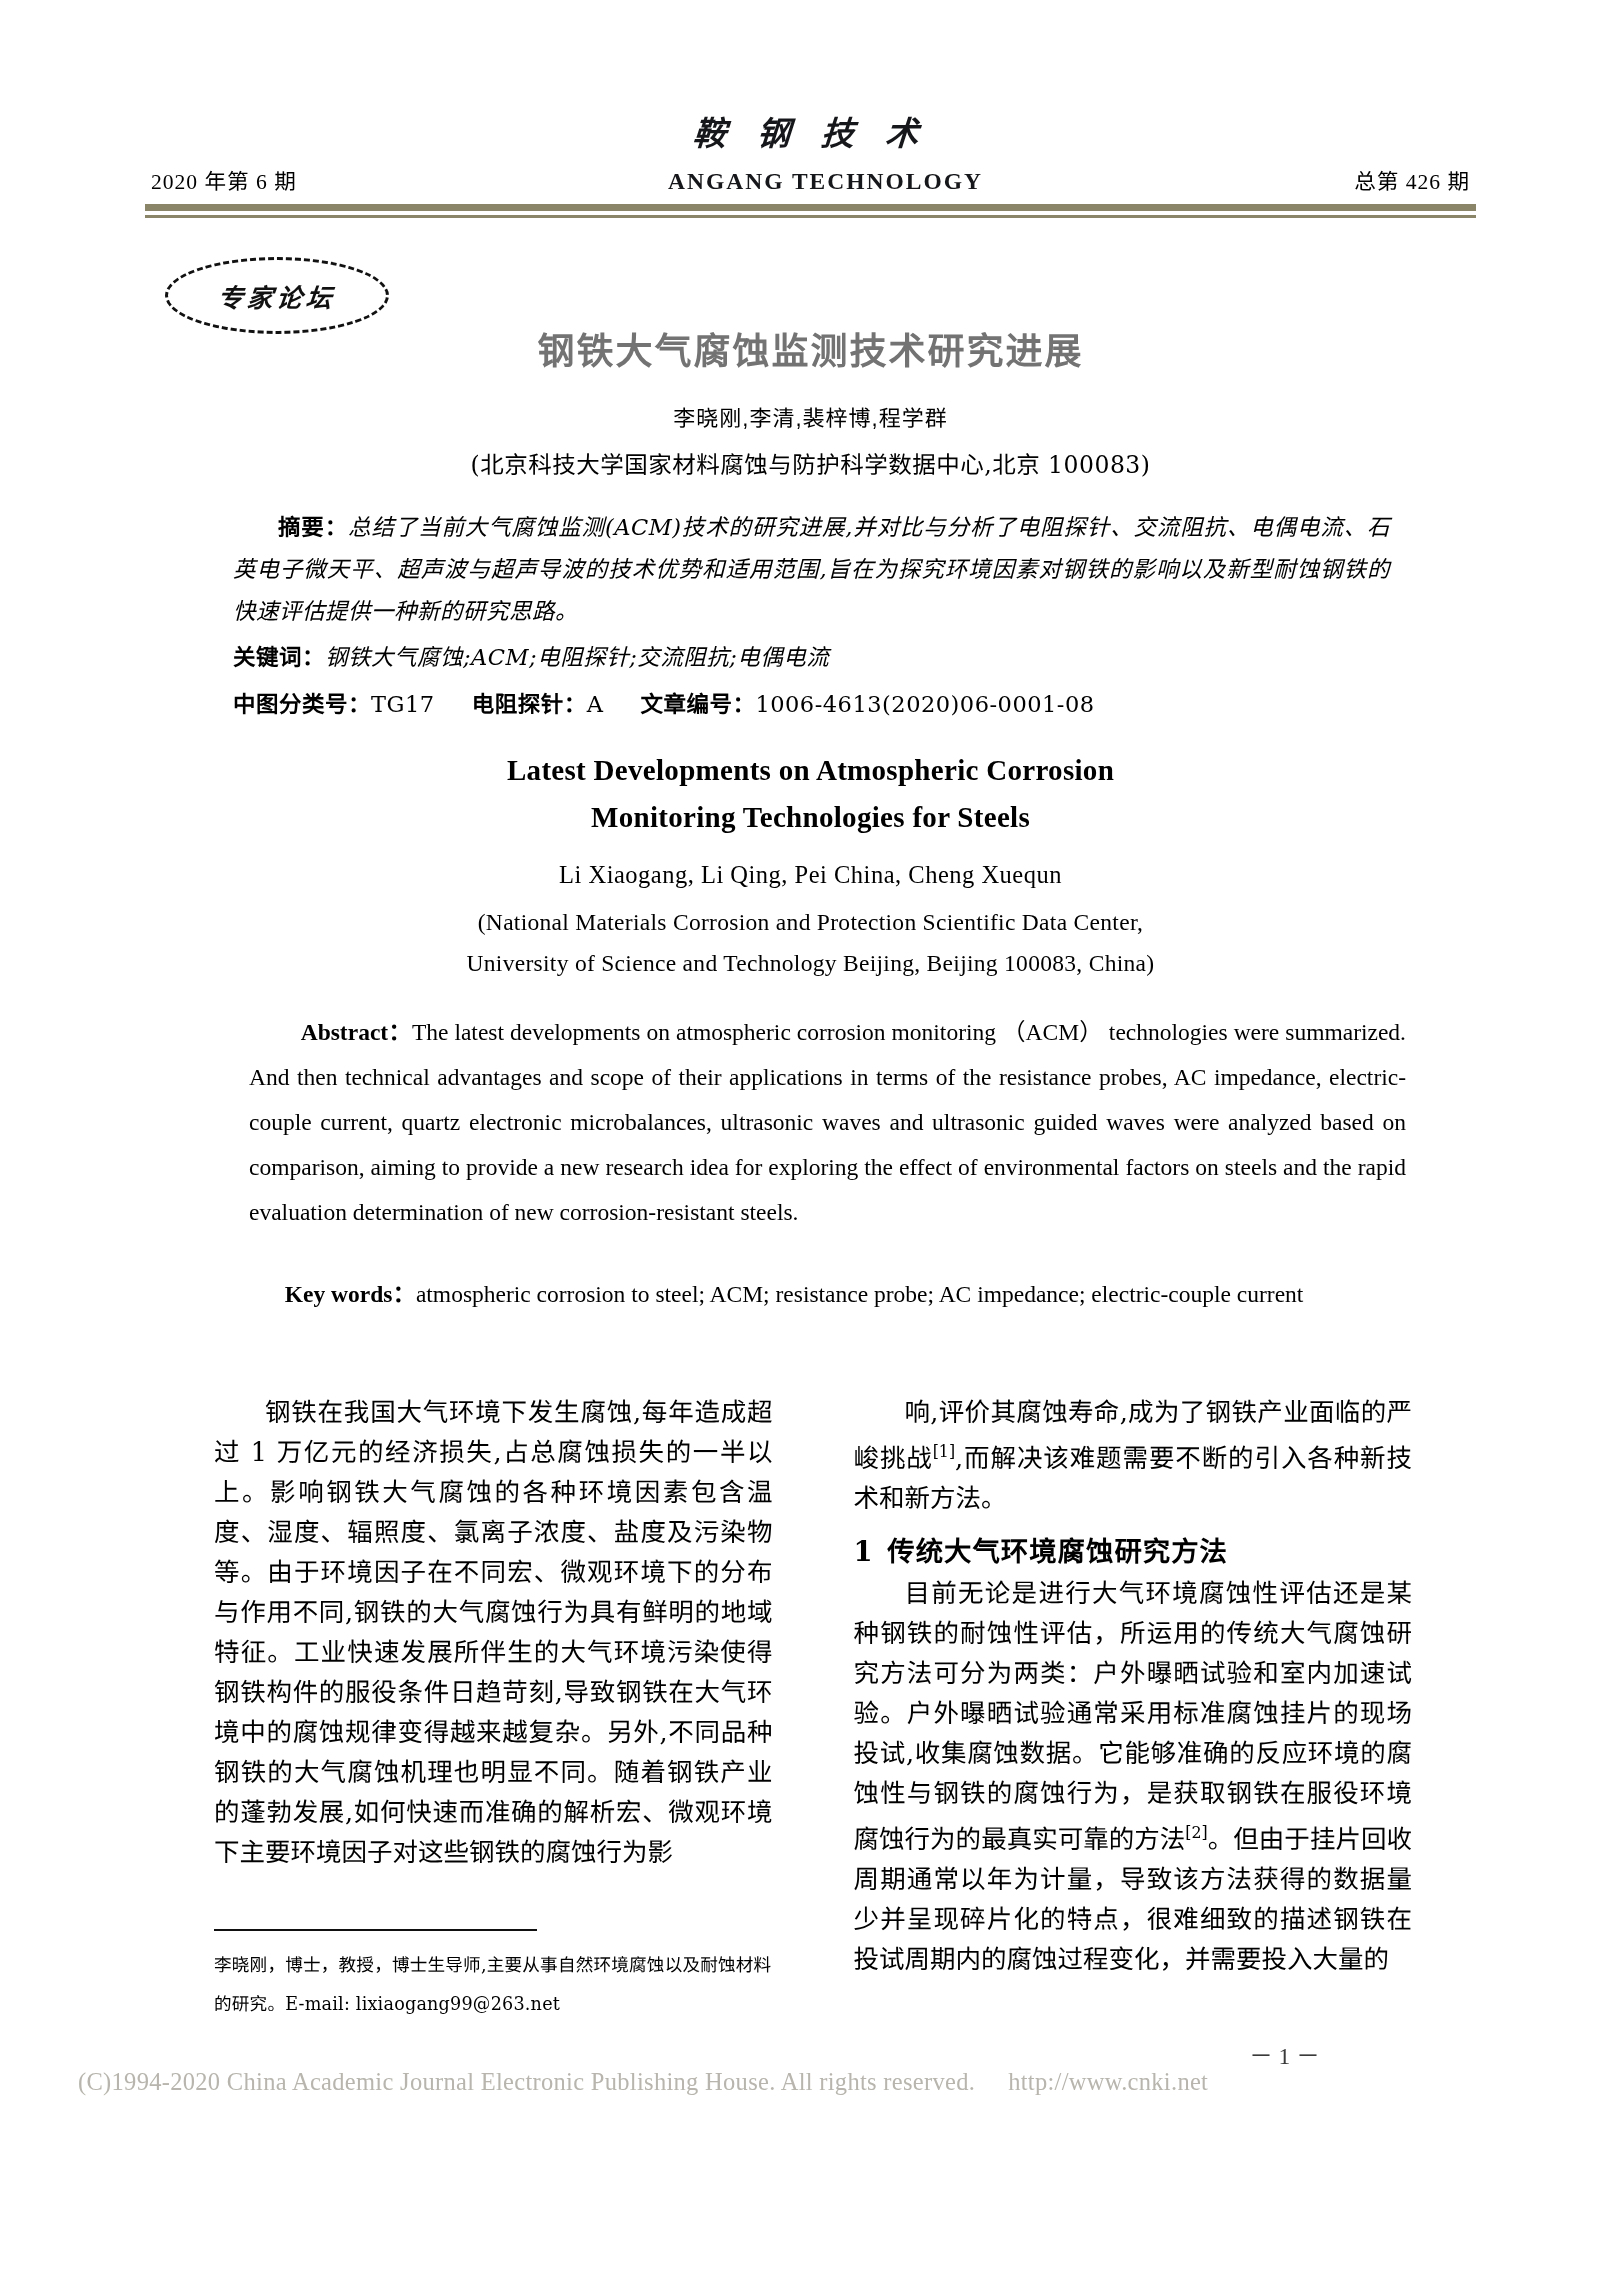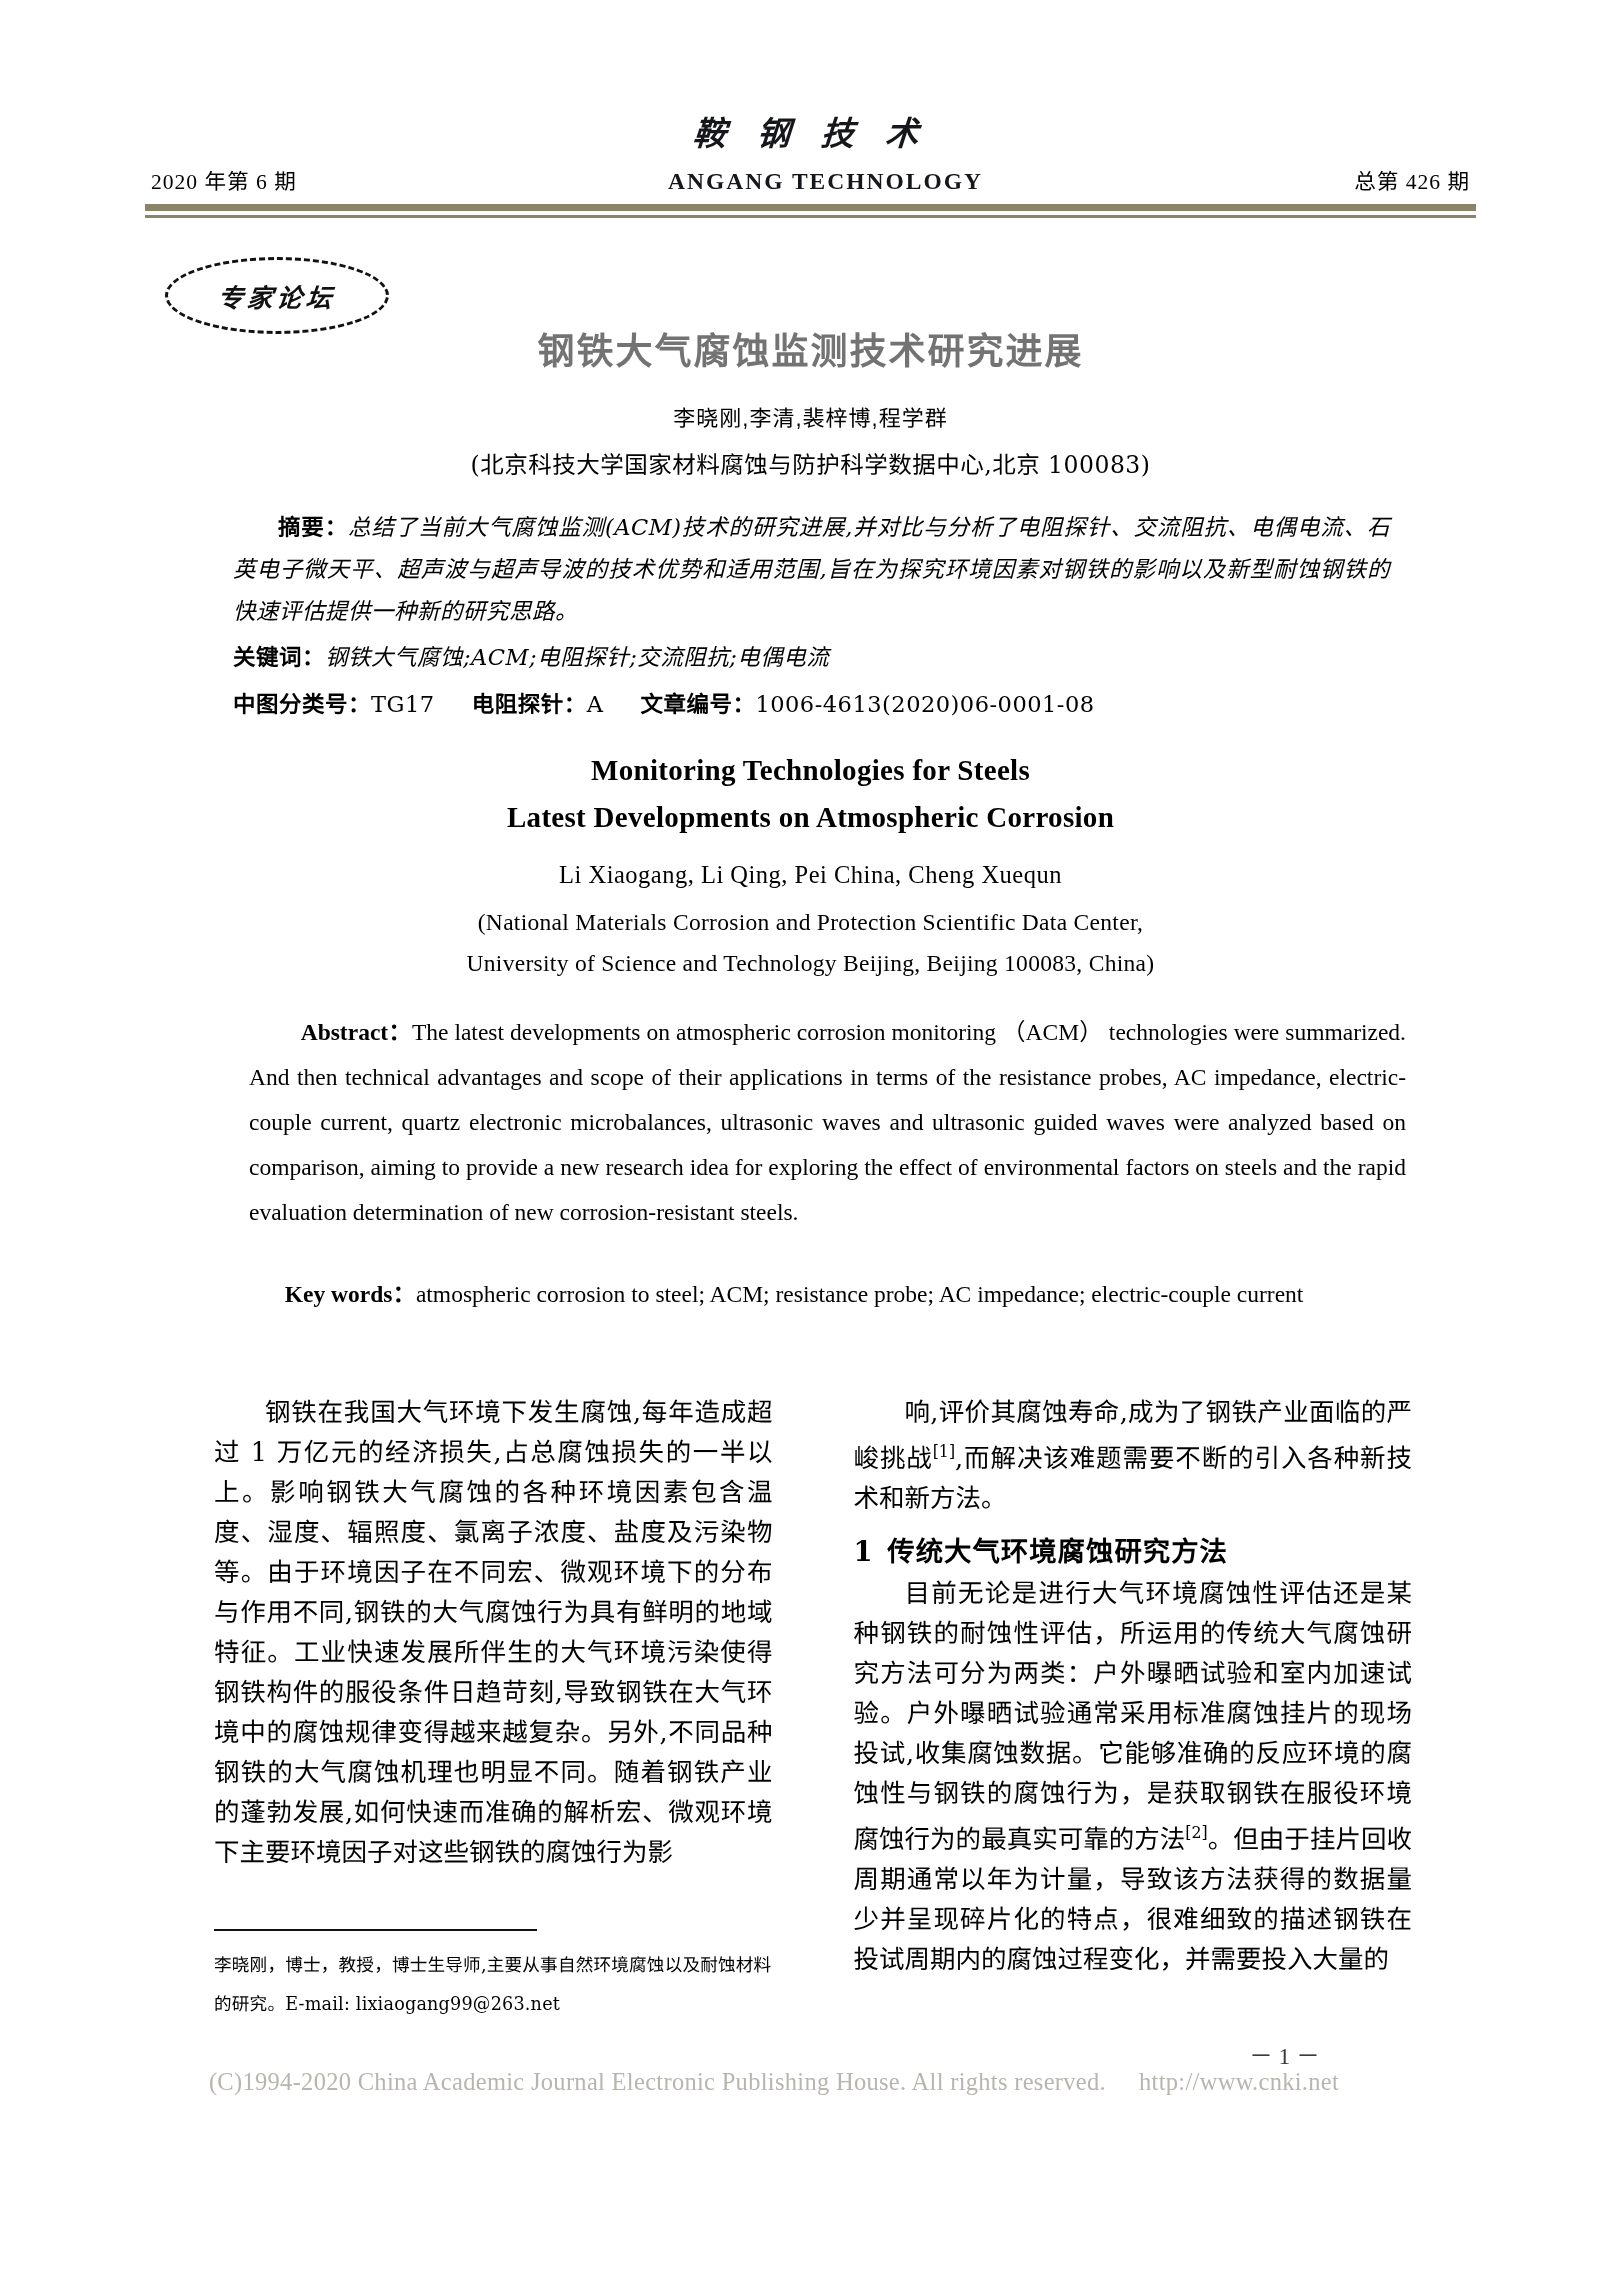--- a/index.html
+++ b/index.html
@@ -293,21 +293,21 @@
     text-align: center;
     font-size: 23.5px;
     font-family: "Liberation Serif", serif;
     color: #3a3a3a;
   }
   .copyright {
     position: absolute;
     left: 78px;
     top: 2068px;
     width: 1392px;
-    text-align: center;
+    text-align: left;
     font-size: 24.5px;
     font-family: "Liberation Serif", serif;
     color: #b7b5ad;
     letter-spacing: 0.3px;
     white-space: nowrap;
   }
   .copyright .url { margin-left: 33px; }
 </style>
 </head>
 <body>
@@ -341,22 +341,22 @@
     <span class="lead">关键词：</span><span>钢铁大气腐蚀;ACM;电阻探针;交流阻抗;电偶电流</span>
   </div>
 
   <div class="cn-codes">
     <div><span class="lbl">中图分类号：</span><span>TG17</span></div>
     <div><span class="lbl">电阻探针：</span><span>A</span></div>
     <div><span class="lbl">文章编号：</span><span>1006-4613(2020)06-0001-08</span></div>
   </div>
 
   <div class="en-title">
+    <div>Latest Developments on Atmospheric Corrosion</div>
     <div>Monitoring Technologies for Steels</div>
-    <div>Latest Developments on Atmospheric Corrosion</div>
   </div>
   <div class="en-authors">Li Xiaogang, Li Qing, Pei China, Cheng Xuequn</div>
   <div class="en-affil">
     <div>(National Materials Corrosion and Protection Scientific Data Center,</div>
     <div>University of Science and Technology Beijing, Beijing 100083, China)</div>
   </div>
 
   <div class="en-abstract">
     <p><span class="lead">Abstract：</span><span>The latest developments on atmospheric corrosion monitoring （ACM） technologies were summarized. And then technical advantages and scope of their applications in terms of the resistance probes, AC impedance, electric-couple current, quartz electronic microbalances, ultrasonic waves and ultrasonic guided waves were analyzed based on comparison, aiming to provide a new research idea for exploring the effect of environmental factors on steels and the rapid evaluation determination of new corrosion-resistant steels.</span></p>
   </div>

